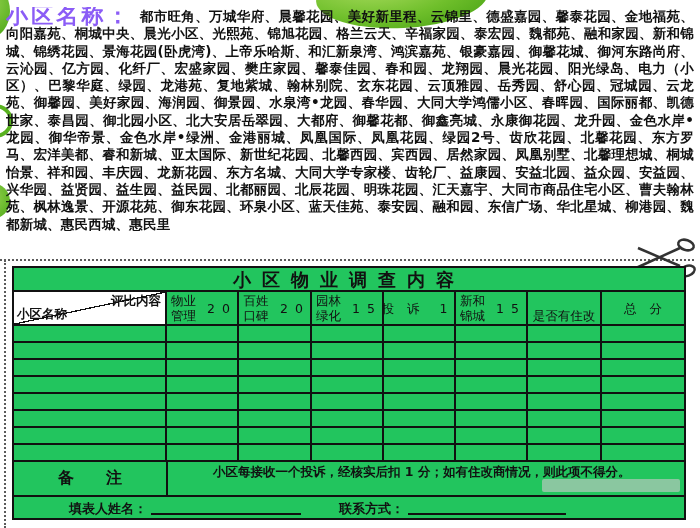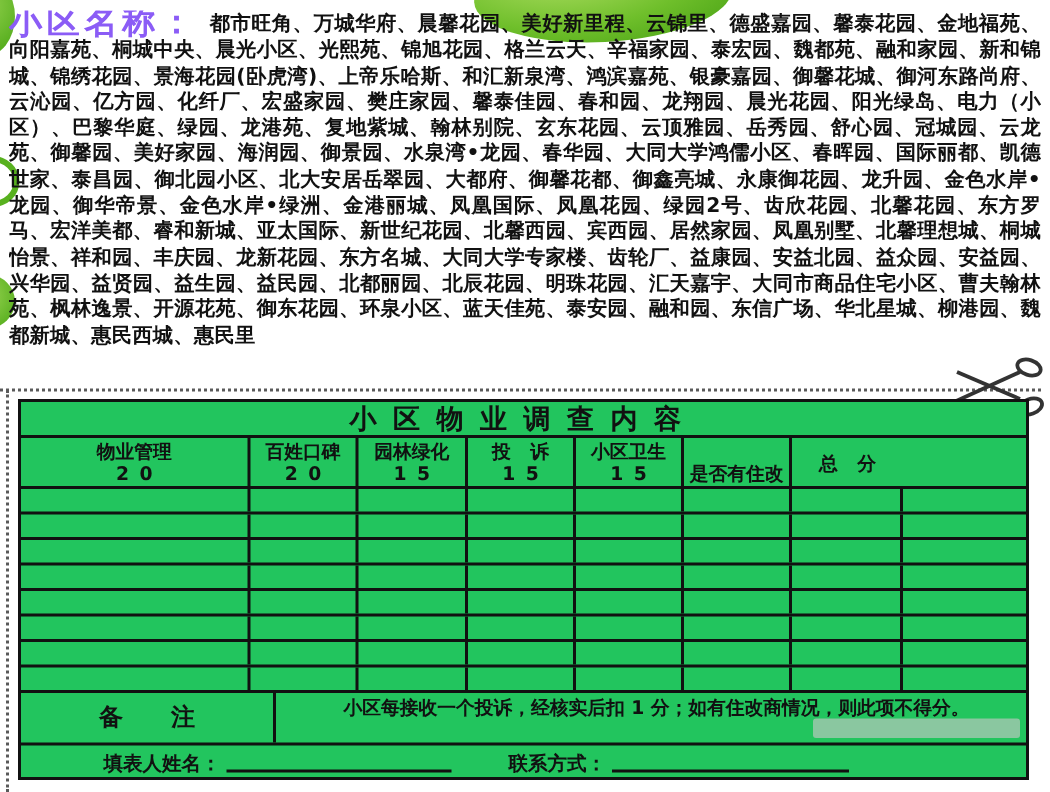--- a/index.html
+++ b/index.html
@@ -58,31 +58,31 @@
   }
   .t-head { height:34px; border-bottom:2px solid #111; }
   .t-head > div, .t-row > div { border-right:2px solid #111; }
   .t-head > div:last-child, .t-row > div:last-child { border-right:none; }
   .corner { position:relative;
     background:linear-gradient(to bottom right, #fff 49.2%, #111 49.2%, #111 51.2%, #fff 51.2%);
   }
   .corner .c-top    { position:absolute; top:1px;  right:4px; font-size:12.5px; font-weight:bold; }
   .corner .c-bottom { position:absolute; bottom:1px; left:3px; font-size:12.5px; font-weight:bold; }
   .hcell {
-    display:flex; flex-direction:column; align-items:center; justify-content:center;
-    font-size:12.5px; font-weight:bold; line-height:15px; text-align:center; overflow:hidden;
+    display:flex; flex-direction:row; align-items:center; justify-content:center;
+    font-size:12.5px; font-weight:normal; line-height:15px; text-align:center; overflow:hidden;
   }
   .hscore { letter-spacing:7px; text-indent:7px; }
   .spread-sm { letter-spacing:13px; text-indent:13px; white-space:nowrap; }
   .wrapcell { display:block; padding-top:16px; }
   .wrapcell span { display:inline; }
   .t-row { height:17px; border-bottom:2px solid #111; }
   .t-remark { height:35px; border-bottom:2px solid #111; display:flex; position:relative; }
   .r-label {
-    width:170px; border-right:2px solid #111; flex:none;
+    width:154px; border-right:2px solid #111; flex:none;
     display:flex; align-items:center; justify-content:center;
     font-size:16px; font-weight:bold;
   }
   .r-text {
     flex:1; font-size:12.5px; font-weight:bold; line-height:15.5px;
     padding:2px 23px 0 5px; text-indent:3.2em;
   }
   .watermark { position:absolute; right:4px; bottom:3px; width:138px; height:13px;
     background:#c3c8c3; opacity:.65; border-radius:2px; }
   .t-footer {
@@ -108,38 +108,42 @@
   <line x1="10" y1="12" x2="52" y2="30" stroke="#333" stroke-width="2.5"></line>
   <line x1="8" y1="32" x2="52" y2="12" stroke="#333" stroke-width="2.5"></line>
   <ellipse cx="58" cy="9" rx="8" ry="5" fill="none" stroke="#333" stroke-width="2.5" transform="rotate(18 58 9)"></ellipse>
   <ellipse cx="59" cy="35" rx="8" ry="5" fill="none" stroke="#333" stroke-width="2.5" transform="rotate(-20 59 35)"></ellipse>
 </svg>
 
 <div class="survey">
   <div class="t-title">小区物业调查内容</div>
 
   <div class="t-head">
+    <div class="corner">
+      <span class="c-top">评比内容</span>
+      <span class="c-bottom">小区名称</span>
+    </div>
     <div class="hcell">
       <div>物业管理</div>
       <div class="hscore">20</div>
     </div>
     <div class="hcell">
       <div>百姓口碑</div>
       <div class="hscore">20</div>
     </div>
     <div class="hcell">
       <div>园林绿化</div>
       <div class="hscore">15</div>
     </div>
     <div class="hcell">
       <div class="spread-sm">投诉</div>
       <div class="hscore">15</div>
     </div>
     <div class="hcell">
-      <div>小区卫生</div>
+      <div>新和锦城</div>
       <div class="hscore">15</div>
     </div>
     <div class="hcell wrapcell">
       <span>是否有住改商</span><span class="hscore">15</span>
     </div>
     <div class="hcell">
       <div class="spread-sm">总分</div>
     </div>
   </div>
 

